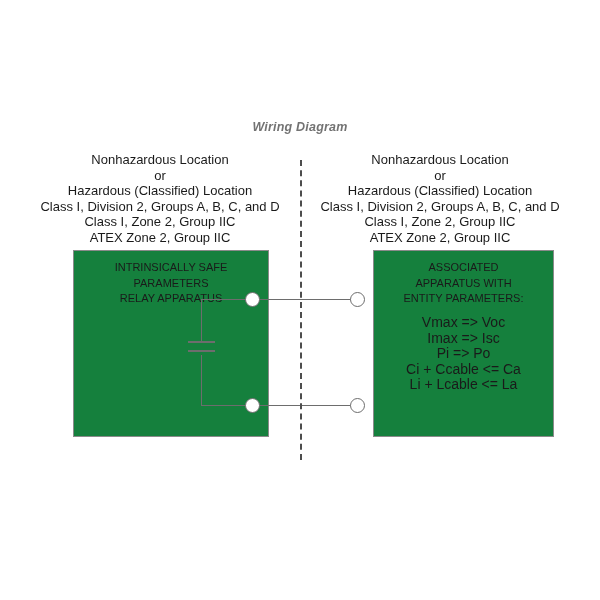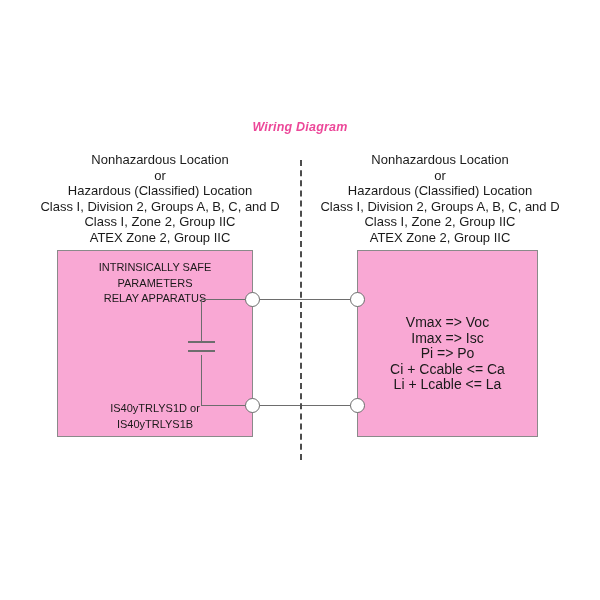--- a/index.html
+++ b/index.html
@@ -21,43 +21,44 @@
   #diagram-title {
     position: absolute;
     left: 0;
     top: 120px;
     width: 600px;
     text-align: center;
     font-size: 12.5px;
     font-weight: bold;
     font-style: italic;
     letter-spacing: 0.2px;
-    color: #ec4899;
+    color: #737373;
   }
 
   
   .location-block {
     position: absolute;
     top: 152px;
     text-align: center;
     font-size: 13px;
     line-height: 15.5px;
     color: #1a1a1a;
     white-space: nowrap;
   }
   .location-block .line { display: block; }
   #location-block-left  { left: 20px;  width: 280px; }
   #location-block-right { left: 300px; width: 280px; }
 
   
   .apparatus-box {
     position: absolute;
     border: 1px solid #8a8a8a;
-    background: #f9a8d4;
+    background: #15803d;
     box-sizing: border-box;
+    margin-left: 16px;
   }
   #box-intrinsically-safe {
     left: 57px;
     top: 250px;
     width: 196px;
     height: 187px;
   }
   #box-associated {
     left: 357px;
     top: 250px;
@@ -177,27 +178,28 @@
     <span class="line">Class I, Zone 2, Group IIC</span>
     <span class="line">ATEX Zone 2, Group IIC</span>
   </div>
 
   <div id="box-intrinsically-safe" class="apparatus-box">
     <div id="is-heading" class="box-heading">
       <span class="line">INTRINSICALLY SAFE</span><br>
       <span class="line">PARAMETERS</span><br>
       <span class="line">RELAY APPARATUS</span>
     </div>
-    <div id="is-partnumbers">
-      <span class="line">IS40yTRLYS1D or</span><br>
-      <span class="line">IS40yTRLYS1B</span>
+  </div>
+
+  <div id="box-associated" class="apparatus-box">
+    <div id="aa-heading" class="box-heading">
+      <span class="line">ASSOCIATED</span><br>
+      <span class="line">APPARATUS WITH</span><br>
+      <span class="line">ENTITY PARAMETERS:</span>
     </div>
-  </div>
-
-  <div id="box-associated" class="apparatus-box">
     <div id="entity-parameters">
       <span class="line">Vmax =&gt; Voc</span><br>
       <span class="line">Imax =&gt; Isc</span><br>
       <span class="line">Pi =&gt; Po</span><br>
       <span class="line">Ci + Ccable &lt;= Ca</span><br>
       <span class="line">Li + Lcable &lt;= La</span>
     </div>
   </div>
 
   <div id="branch-top" class="wire-h"></div>

